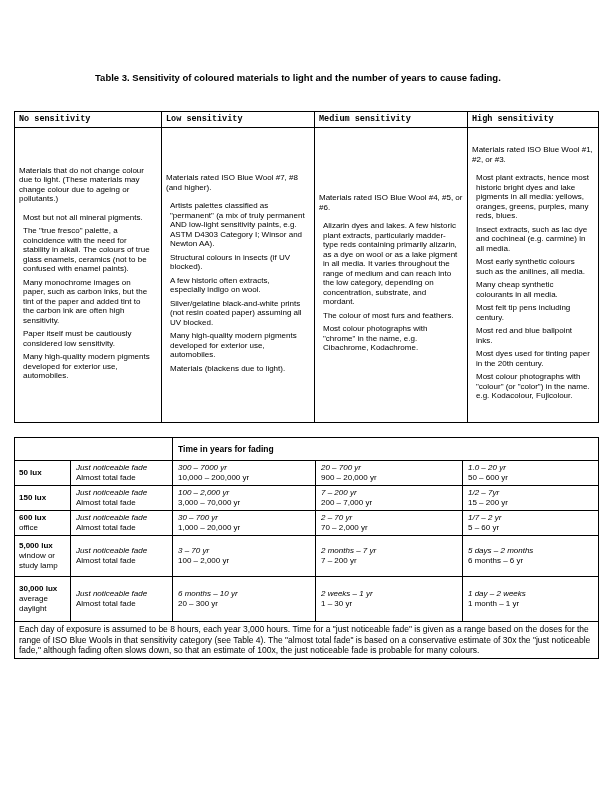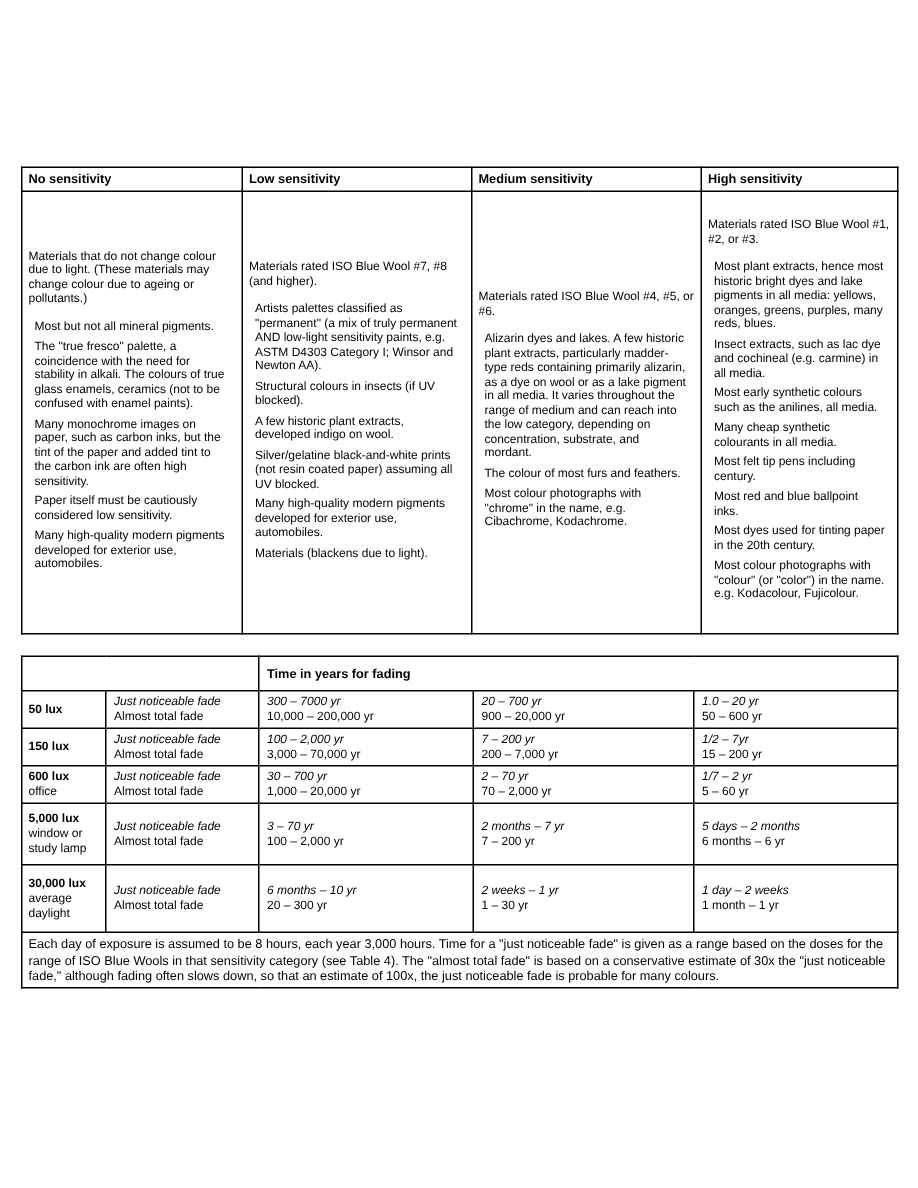--- a/index.html
+++ b/index.html
@@ -36,20 +36,21 @@
     text-align: left;
     font-size: 8px;
     line-height: 9.5px;
     vertical-align: middle;
   }
   .sens th {
     font-size: 8.5px;
     font-weight: bold;
     height: 11px;
     vertical-align: middle;
+    font-family: Liberation Mono, monospace;
   }
   .sens .body-cell { height: 290px; vertical-align: middle; }
   .sens .intro { margin: 0 0 9px 0; }
   .sens .item { margin: 4px; }
   .fade {
     position: absolute;
     left: 14px;
     top: 437px;
     width: 584px;
   }
@@ -74,20 +75,21 @@
     font-weight: normal;
     padding: 2px 4px;
     height: auto;
   }
 </style>
 </head>
 <body>
 
 <div class="page">
 
+  <p class="title">Table 3. Sensitivity of coloured materials to light and the number of years to cause fading.</p>
 
   <table class="sens">
     <colgroup>
       <col style="width:147px">
         <col style="width:153px">
         <col style="width:153px">
         <col style="width:131px">
     </colgroup>
     <thead>
       <tr>
@@ -107,21 +109,21 @@
               <div class="item">Many monochrome images on paper, such as carbon inks, but the tint of the paper and added tint to the carbon ink are often high sensitivity.</div>
               <div class="item">Paper itself must be cautiously considered low sensitivity.</div>
               <div class="item">Many high-quality modern pigments developed for exterior use, automobiles.</div>
             </div>
         </td>
         <td class="body-cell">
           <p class="intro">Materials rated ISO Blue Wool #7, #8 (and higher).</p>
           <div>
               <div class="item">Artists palettes classified as "permanent" (a mix of truly permanent AND low-light sensitivity paints, e.g. ASTM D4303 Category I; Winsor and Newton AA).</div>
               <div class="item">Structural colours in insects (if UV blocked).</div>
-              <div class="item">A few historic plant extracts, developed indigo on wool.</div>
+              <div class="item">A few historic often extracts, especially indigo on wool.</div>
               <div class="item">Silver/gelatine black-and-white prints (not resin coated paper) assuming all UV blocked.</div>
               <div class="item">Many high-quality modern pigments developed for exterior use, automobiles.</div>
               <div class="item">Materials (blackens due to light).</div>
             </div>
         </td>
         <td class="body-cell">
           <p class="intro">Materials rated ISO Blue Wool #4, #5, or #6.</p>
           <div>
               <div class="item">Alizarin dyes and lakes. A few historic plant extracts, particularly madder-type reds containing primarily alizarin, as a dye on wool or as a lake pigment in all media. It varies throughout the range of medium and can reach into the low category, depending on concentration, substrate, and mordant.</div>
               <div class="item">The colour of most furs and feathers.</div>

